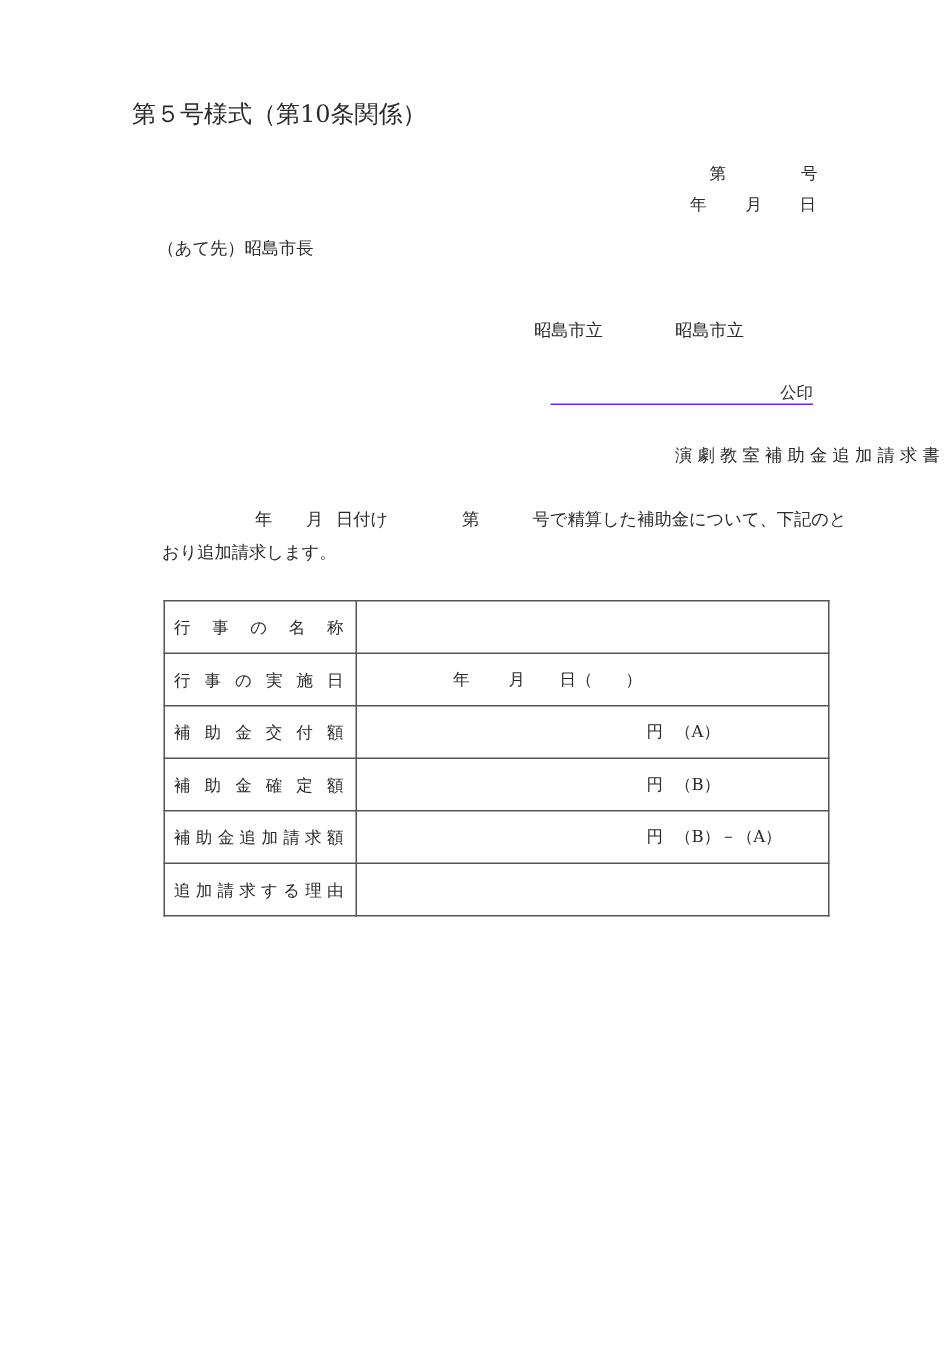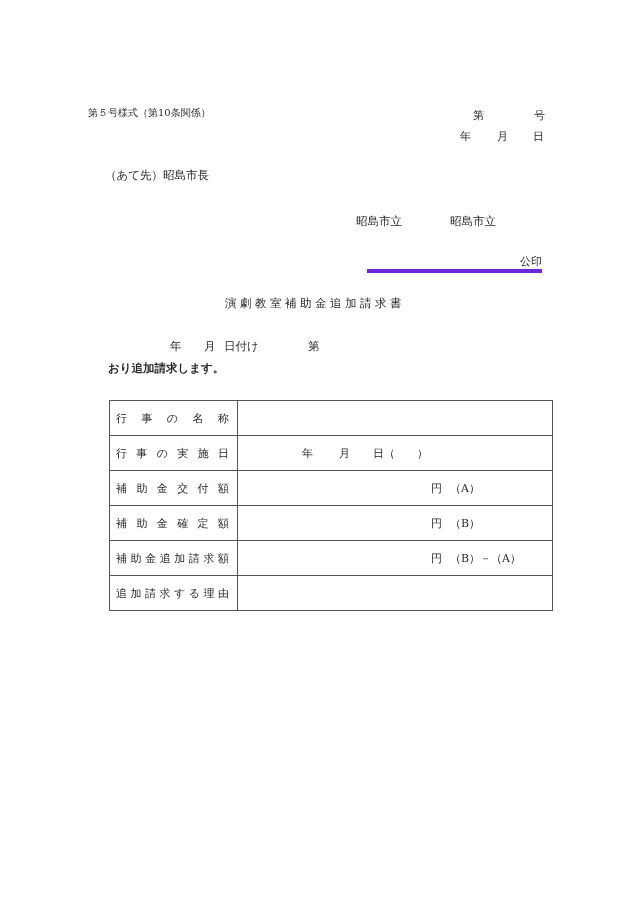--- a/index.html
+++ b/index.html
@@ -11,43 +11,43 @@
       width: 630px;
       height: 903px;
       position: relative;
       overflow: hidden;
       font-family: "DejaVu Serif", "Liberation Serif", serif;
       color: #2a2a2a;
       font-size: 11px;
     }
     .abs { position: absolute; white-space: nowrap; line-height: 1; }
 
-    #form-number { left: 88px; top: 68px; font-size: 10px; margin-top: 40px; }
+    #form-number { left: 88px; top: 68px; font-size: 16px; }
 
     #doc-no-line { left: 473px; top: 110px; width: 72px; font-size: 11px; }
     #doc-no-line span { position: absolute; top: 0; }
     #date-line { left: 460px; top: 131px; width: 85px; font-size: 11px; }
     #date-line span { position: absolute; top: 0; }
 
-    #addressee { left: 105px; top: 170px; font-size: 11.5px; }
+    #addressee { left: 105px; top: 160px; font-size: 11.5px; }
 
     #sender-school { left: 356px; top: 216px; font-size: 11.5px; }
     #sender-school span { position: absolute; top: 0; font-family: Liberation Serif, serif; }
 
     #seal-line {
       left: 367px; top: 256px; width: 175px; height: 13px;
-      border-bottom: 4px solid #6d28d9;
+      border-bottom: 1px solid #6d28d9;
     }
     #seal-label { position: absolute; right: 0; top: 0; font-size: 11px; }
 
-    #doc-title { left: 0; width: 630px; top: 298px; text-align: center; font-size: 11.5px; letter-spacing: 3.5px; }
+    #doc-title { left: 0; width: 630px; top: 298px; text-align: right; font-size: 11.5px; letter-spacing: 3.5px; }
 
     #body-line1 { left: 108px; top: 341px; width: 470px; font-size: 11.5px; height: 14px; }
     #body-line1 span { position: absolute; top: 0; }
-    #body-line2 { left: 108px; top: 363px; font-size: 11.5px; font-weight: bold; }
+    #body-line2 { left: 108px; top: 363px; font-size: 11.5px; }
 
     #info-table {
       position: absolute;
       left: 109px;
       top: 400px;
       width: 444px;
       border-collapse: collapse;
       table-layout: fixed;
     }
     #info-table td {
@@ -95,20 +95,21 @@
   <span id="seal-label">公印</span>
 </div>
 
 <div class="abs" id="doc-title">演劇教室補助金追加請求書</div>
 
 <div class="abs" id="body-line1">
   <span style="left:62px">年</span>
   <span style="left:96px">月</span>
   <span style="left:116px">日付け</span>
   <span style="left:200px">第</span>
+  <span style="left:247px">号で精算した補助金について、下記のと</span>
 </div>
 <div class="abs" id="body-line2">おり追加請求します。</div>
 
 <table id="info-table">
   <tbody>
       <tr>
     <td class="label-cell">
       <div class="label-text">
         <span>行</span>
         <span>事</span>

